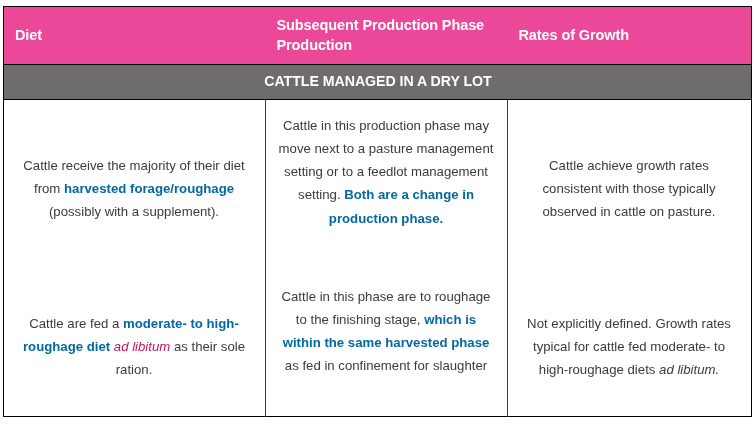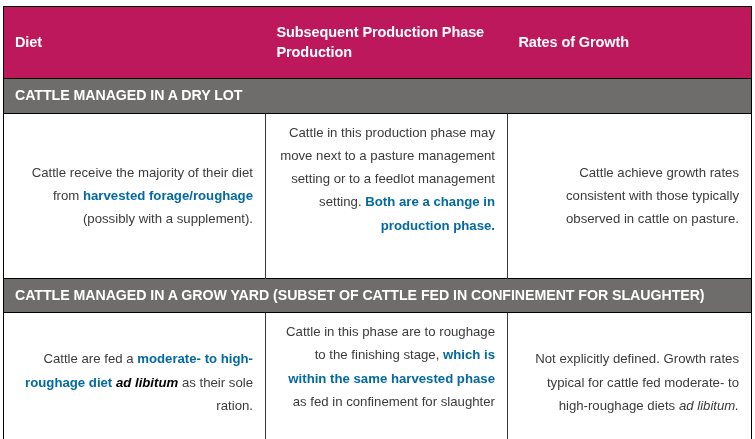--- a/index.html
+++ b/index.html
@@ -27,21 +27,21 @@
     table-layout: fixed;
     border: 1px solid #000000;
   }
 
   
   col.col-diet      { width: 262px; }
   col.col-direction { width: 242px; }
   col.col-growth    { width: 244px; }
 
   
-  thead tr.header-row { background: #be185d; height: 72px; margin-left: 45px; }
+  thead tr.header-row { background: #ec4899; height: 58px; margin-left: 45px; }
   thead th {
     color: #ffffff;
     font-size: 14.5px;
     font-weight: bold;
     text-align: left;
     vertical-align: middle;
     padding: 4px 10px 4px 11px;
     line-height: 1.32;
     letter-spacing: -0.1px;
     border: none;
@@ -51,47 +51,47 @@
   tr.section-row td {
     background: #6f6c6c;
     color: #ffffff;
     font-size: 14.2px;
     font-weight: bold;
     letter-spacing: -0.05px;
     line-height: 1.45;
     padding: 6px 10px 7px 11px;
     border-top: 1px solid #000000;
     border-bottom: 1px solid #000000;
-    text-align: left;
+    text-align: center;
   }
 
   
   tbody td.data-cell {
     background: #ffffff;
     color: #3b3b3b;
     font-size: 13.2px;
     line-height: 1.76;
     vertical-align: middle;
-    padding: 7px 12px 7px 11px;
+    padding: 14px 12px 7px 11px;
     border-left: 1px solid #3a3a3a;
     border-right: 1px solid #3a3a3a;
-    text-align: right;
+    text-align: center;
   }
   tbody td.data-cell:first-child { border-left: none; }
   tbody td.data-cell:last-child  { border-right: none; }
 
   tr.row-dry-lot td.data-cell   { height: 150px; }
   tr.row-grow-yard td.data-cell { height: 124px; }
 
   
   td.align-top { vertical-align: top !important; padding-top: 9px; }
 
   b, strong { font-weight: bold; color: #0369a1; }
   i, em { font-style: italic; }
-  .bi { font-weight: bold; font-style: italic; color: #000000; }
+  .bi { font-weight: normal; font-style: italic; color: #be185d; }
 </style>
 </head>
 <body>
 
 <div id="table-wrap">
   <table class="comparison-table">
     <colgroup>
       <col class="col-diet">
       <col class="col-direction">
       <col class="col-growth">
@@ -116,23 +116,20 @@
           <span>Cattle receive the majority of their diet from </span><b>harvested forage/roughage</b><span> (possibly with a supplement).</span>
         </td>
         <td class="data-cell align-top">
           <span>Cattle in this production phase may move next to a pasture management setting or to a feedlot management setting. </span><b>Both are a change in production phase.</b>
         </td>
         <td class="data-cell">
           <span>Cattle achieve growth rates consistent with those typically observed in cattle on pasture.</span>
         </td>
       </tr>
 
-      <tr class="section-row">
-        <td colspan="3">CATTLE MANAGED IN A GROW YARD (SUBSET OF CATTLE FED IN CONFINEMENT FOR SLAUGHTER)</td>
-      </tr>
 
       <tr class="row-grow-yard">
         <td class="data-cell">
           <span>Cattle are fed a </span><b>moderate- to high-roughage diet </b><span class="bi">ad libitum</span><span> as their sole ration.</span>
         </td>
         <td class="data-cell align-top">
           <span>Cattle in this phase are to roughage to the finishing stage, </span><b>which is within the same harvested phase</b><span> as fed in confinement for slaughter</span>
         </td>
         <td class="data-cell">
           <span>Not explicitly defined. Growth rates typical for cattle fed moderate- to high-roughage diets </span><i>ad libitum.</i>

